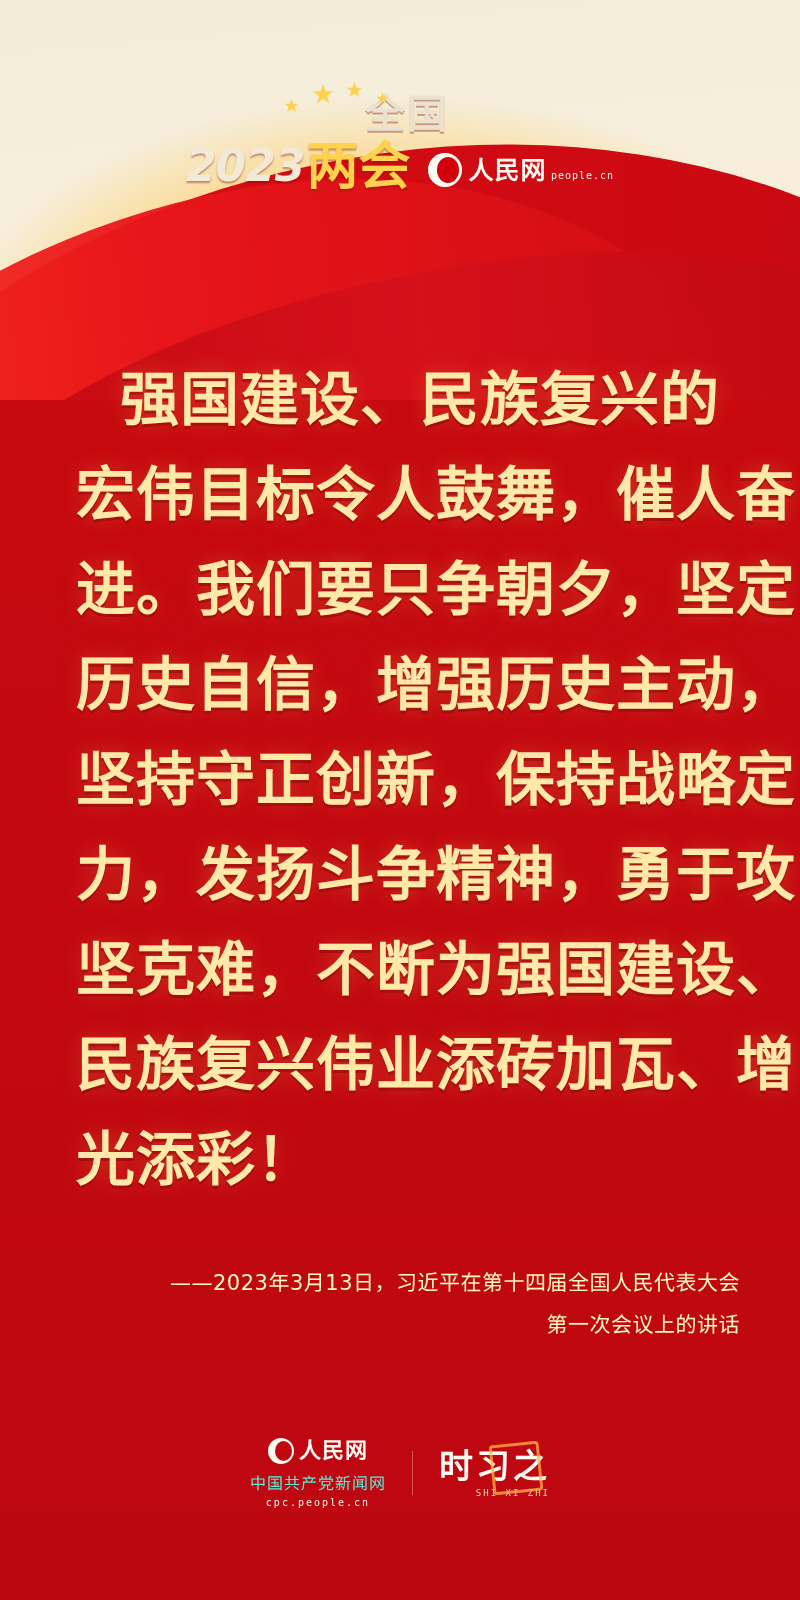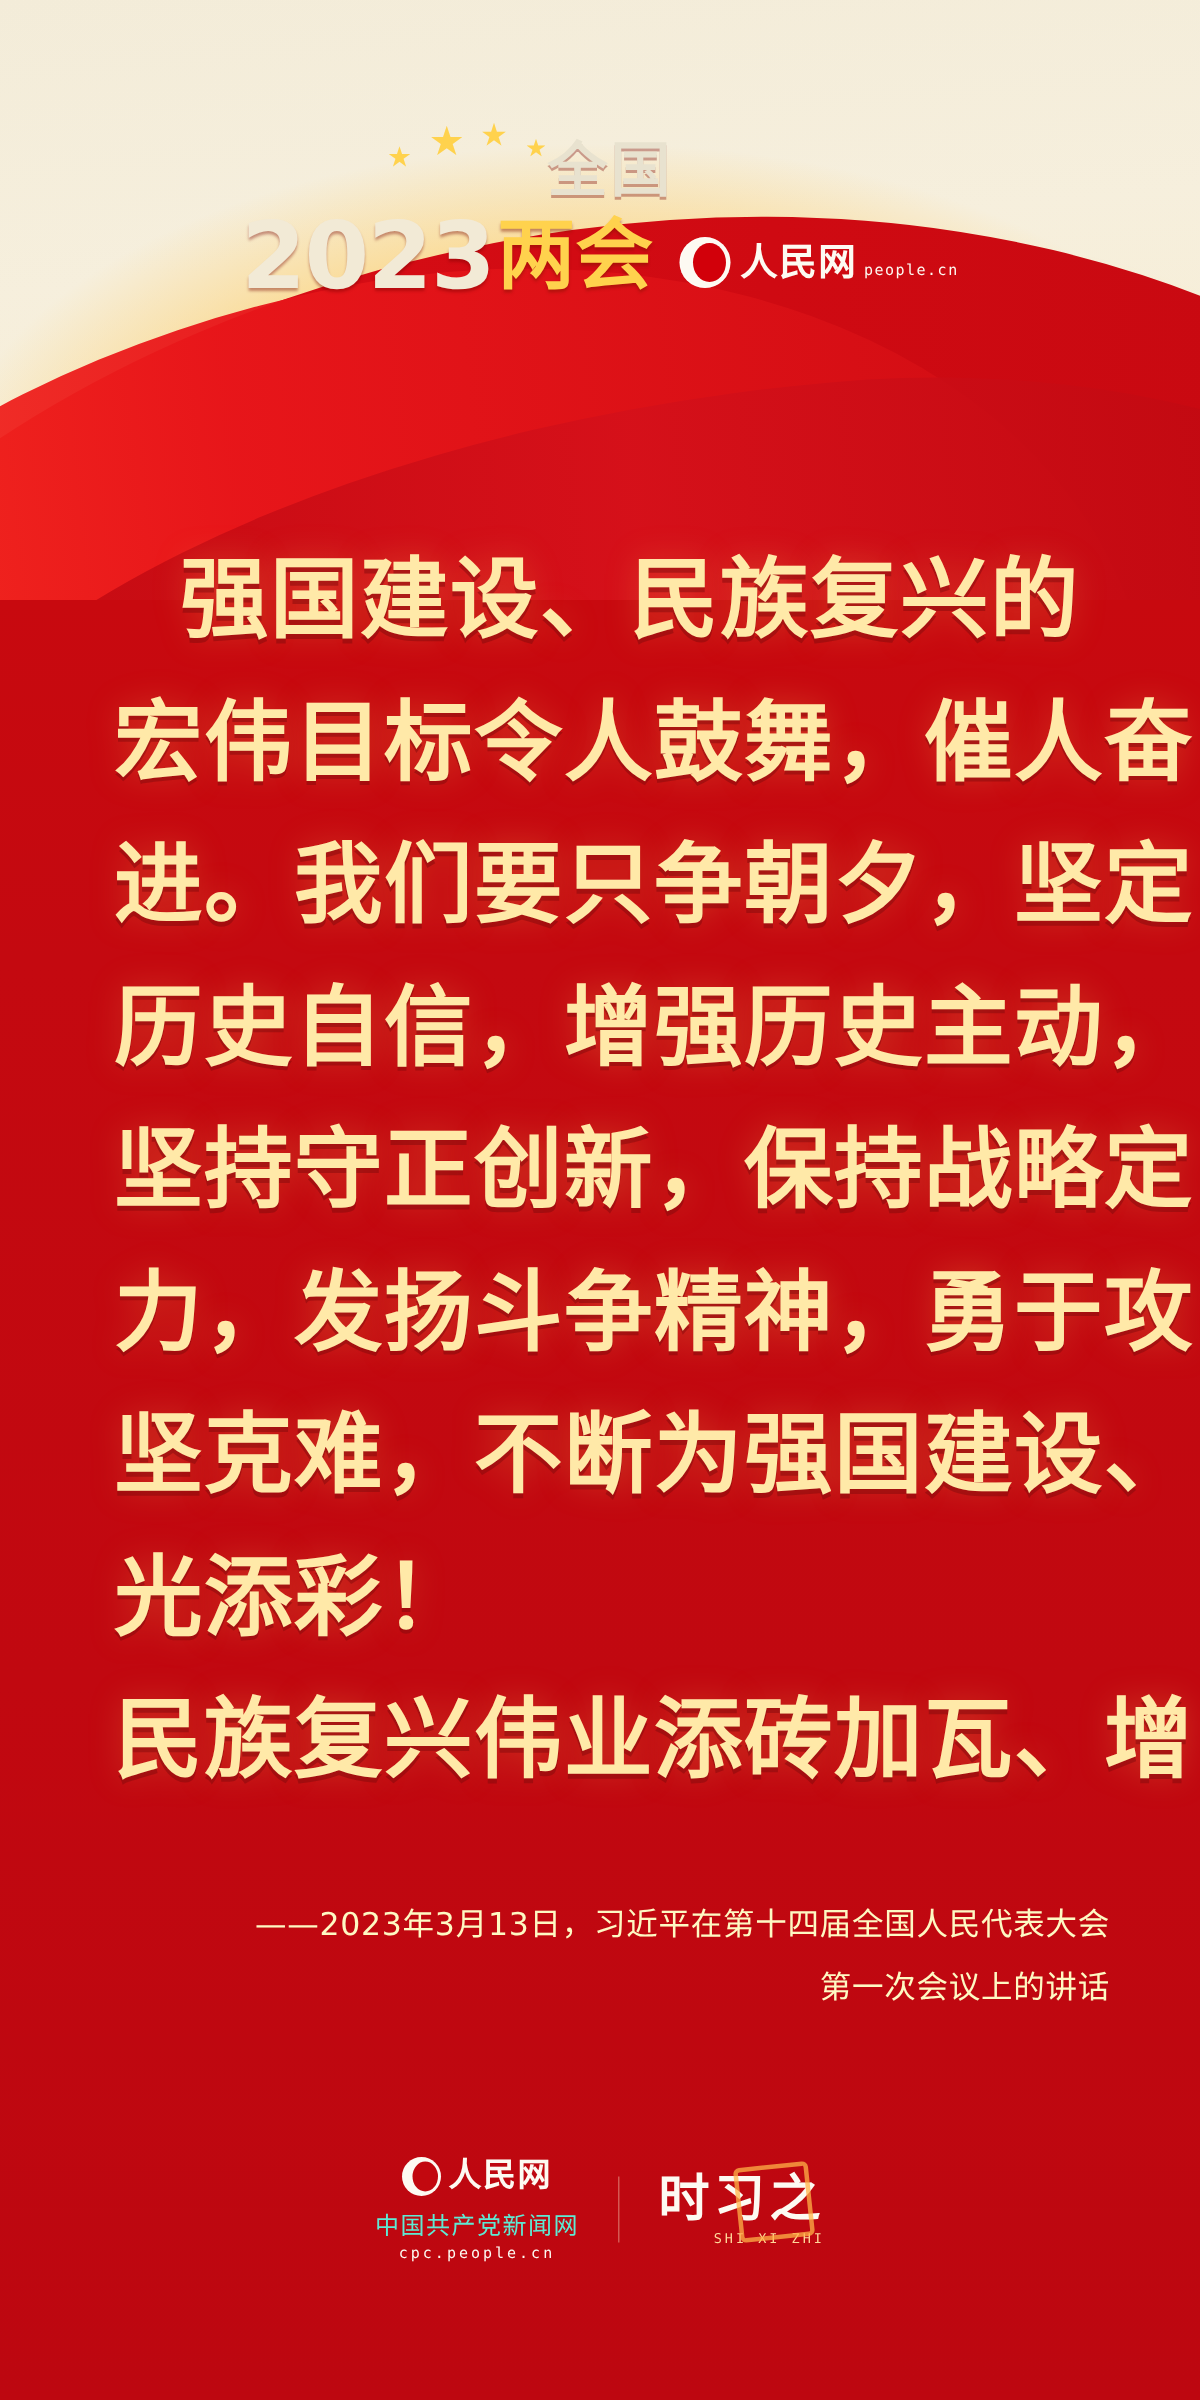--- a/index.html
+++ b/index.html
@@ -94,25 +94,26 @@
   }
   .logo-row2 {
     display: flex;
     align-items: center;
     justify-content: center;
     margin-top: 2px;
   }
   .logo-year {
     font-family: "DejaVu Sans", sans-serif;
     font-weight: bold;
-    font-size: 62px;
+    font-size: 44px;
     color: #f2ead6;
     letter-spacing: -1px;
     line-height: 1;
     text-shadow: 0 2px 2px rgba(120,0,0,0.4);
+    font-style: italic;
   }
   .logo-lianghui {
     font-family: "DejaVu Sans", sans-serif;
     font-weight: bold;
     font-size: 52px;
     color: #ffd24d;
     line-height: 1;
     margin-left: 2px;
     text-shadow: 0 2px 2px rgba(130,20,0,0.45);
   }
@@ -338,22 +339,22 @@
   </div>
 
   <div class="quote">
     <div class="line ind">强国建设、民族复兴的</div>
     <div class="line">宏伟目标令人鼓舞，催人奋</div>
     <div class="line">进。我们要只争朝夕，坚定</div>
     <div class="line">历史自信，增强历史主动，</div>
     <div class="line">坚持守正创新，保持战略定</div>
     <div class="line">力，发扬斗争精神，勇于攻</div>
     <div class="line">坚克难，不断为强国建设、</div>
+    <div class="line">民族复兴伟业添砖加瓦、增</div>
     <div class="line">光添彩！</div>
-    <div class="line">民族复兴伟业添砖加瓦、增</div>
   </div>
 
   <div class="attrib">
     <div>——2023年3月13日，习近平在第十四届全国人民代表大会</div>
     <div>第一次会议上的讲话</div>
   </div>
 
   <div class="footer">
     <div class="cpc-logo">
       <div class="cpc-top">

